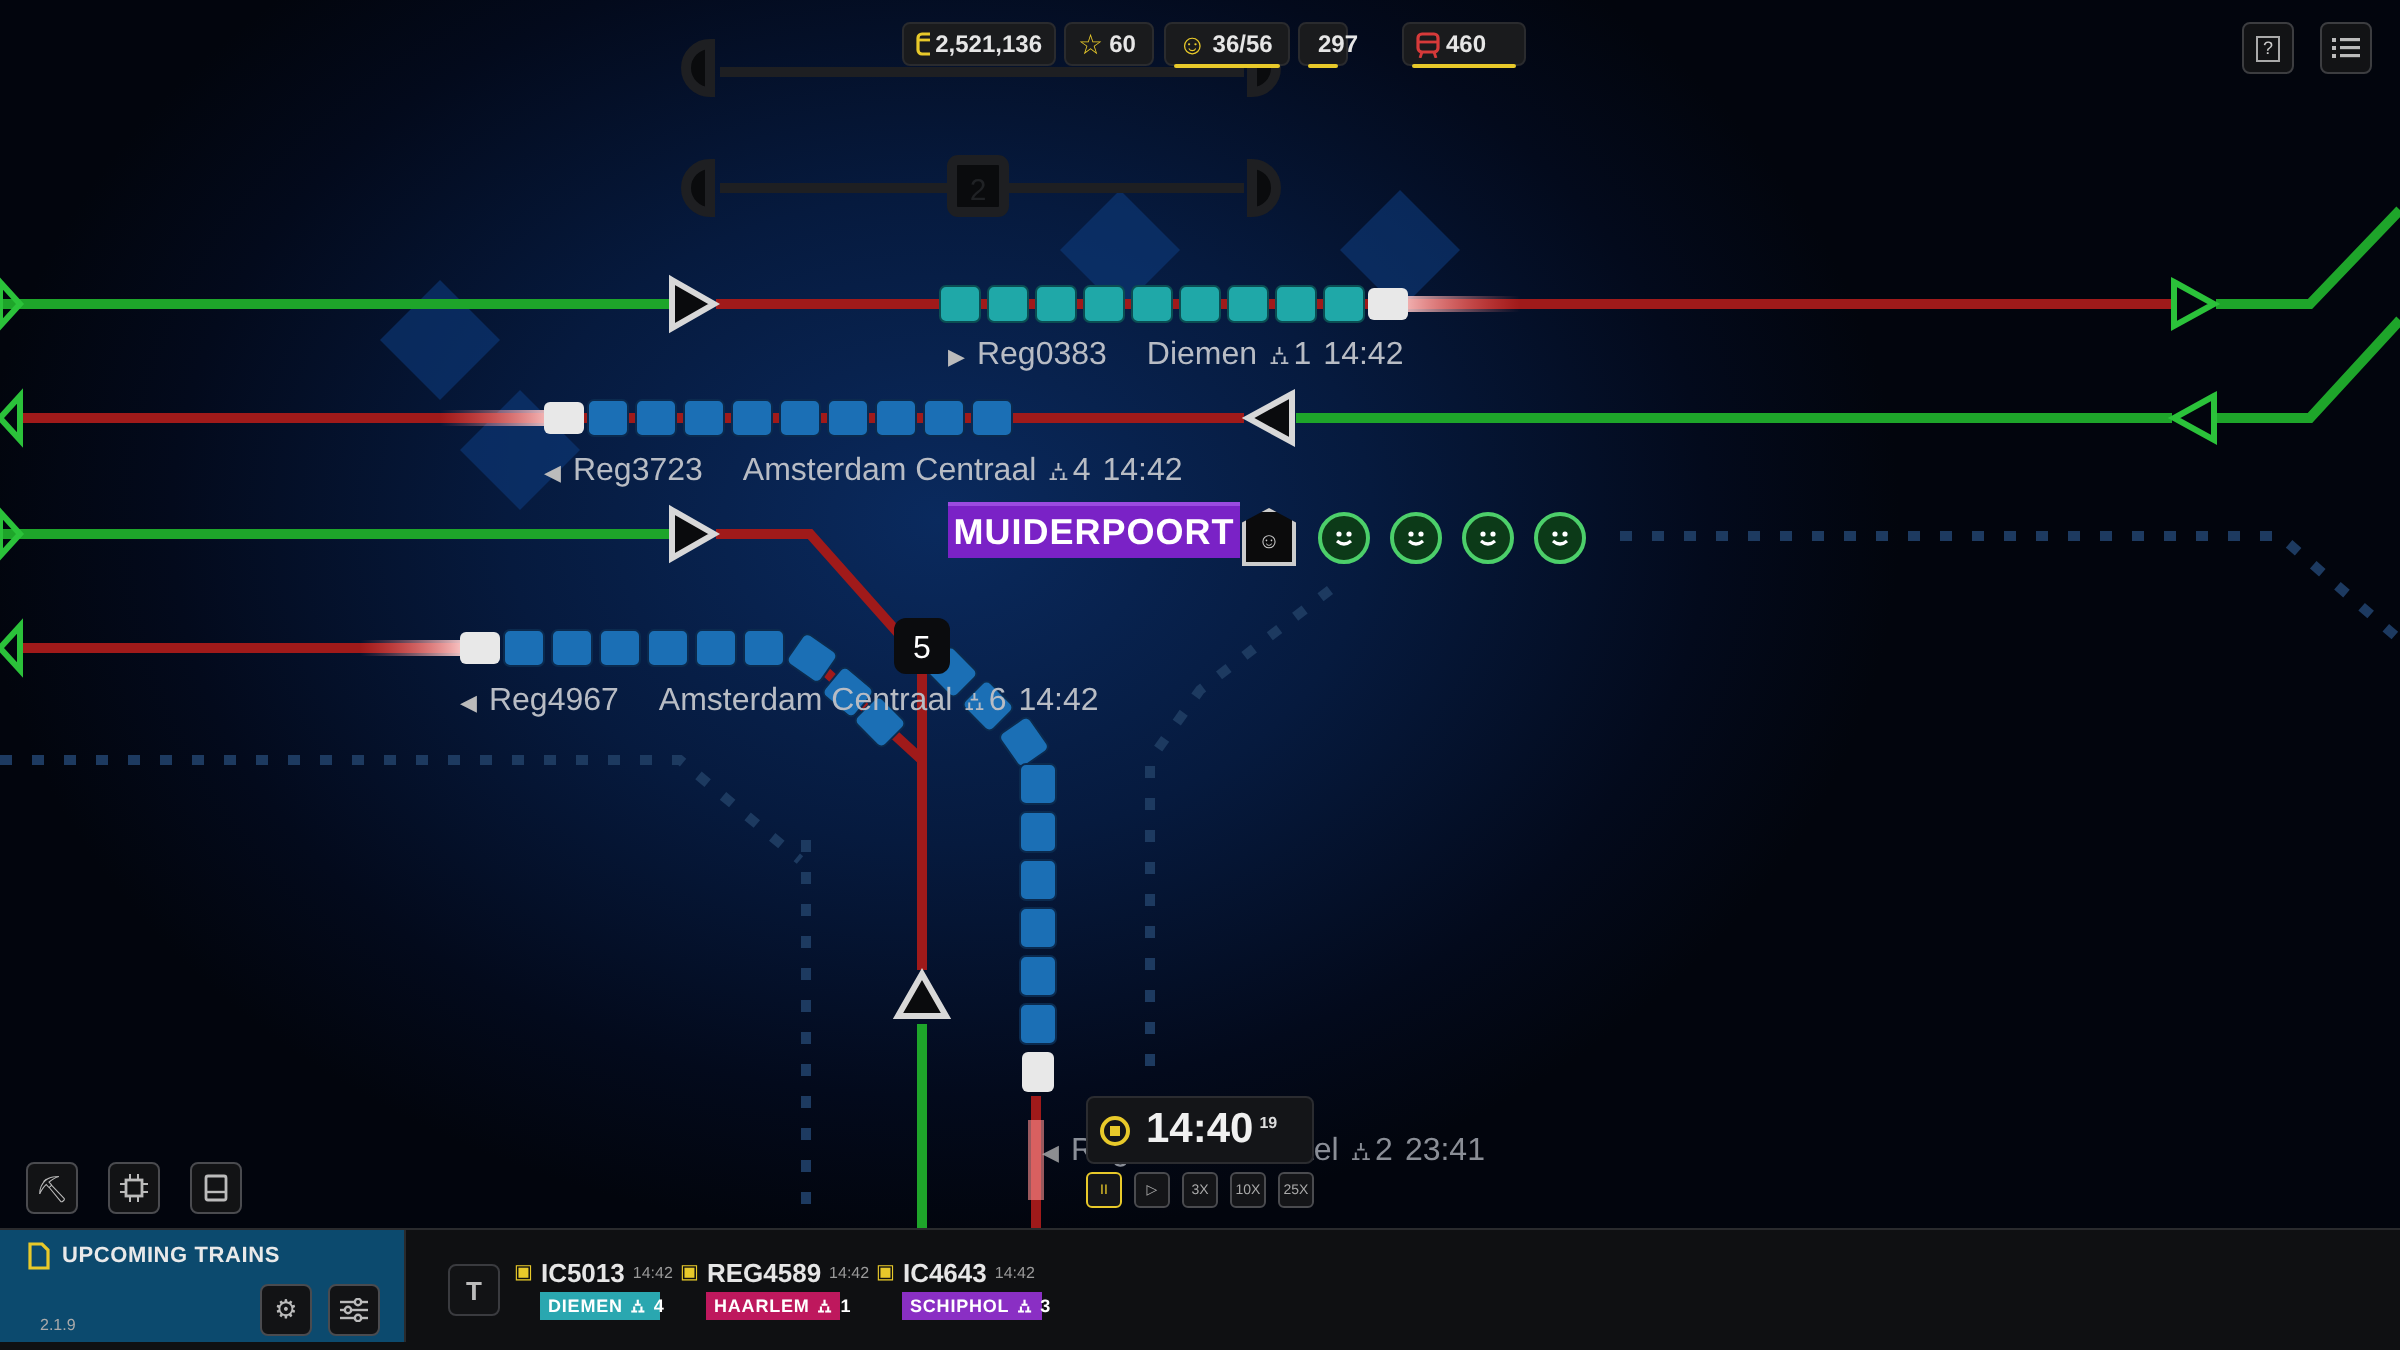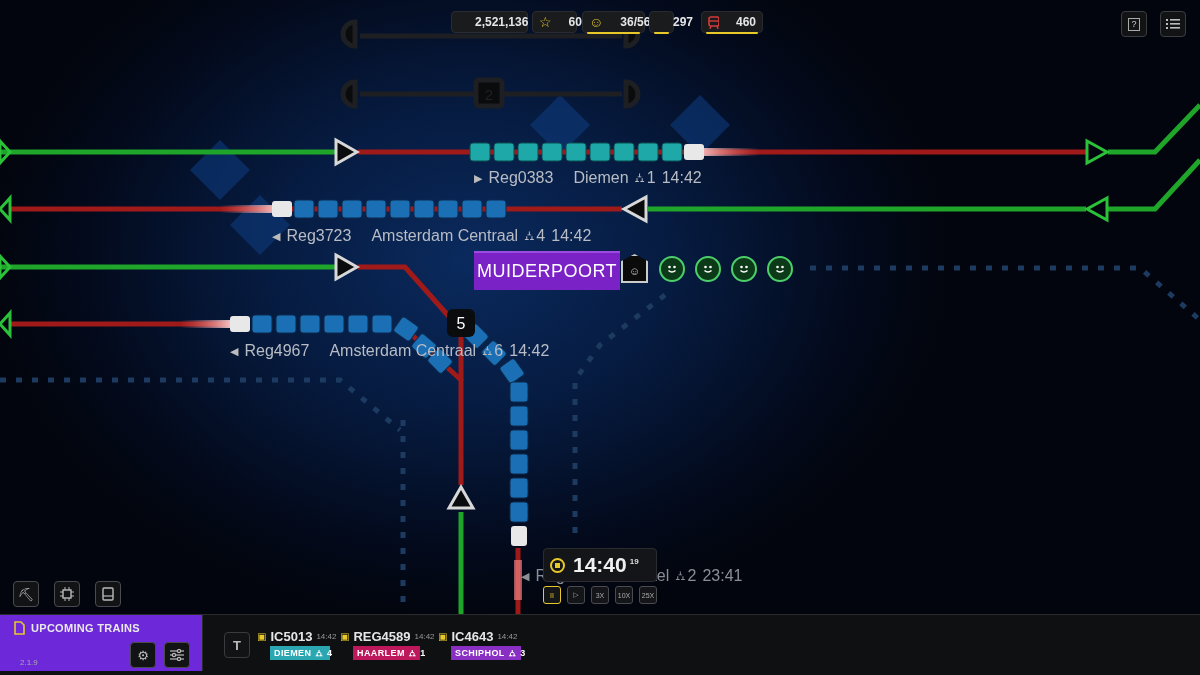--- a/index.html
+++ b/index.html
@@ -1,27 +1,27 @@
 <!DOCTYPE html>
 <html><head>
 <meta charset="utf-8">
 <style>
 *{box-sizing:border-box;margin:0;padding:0}
 body{width:1200px;height:675px;overflow:hidden;background:#02040a;font-family:"Liberation Sans","DejaVu Sans",sans-serif;color:#ddd;position:relative}
 #map{position:absolute;left:0;top:0;width:1200px;height:614px;
  background:radial-gradient(ellipse 480px 360px at 470px 260px,#0a2a5e 0%,#061a3e 45%,#030a1c 80%,#02050d 100%)}
 svg.layer{position:absolute;left:0;top:0}
-.hud{position:absolute;top:11px;height:22px;background:#1a1b1d;border:1px solid #2a2b2e;border-radius:4px;display:flex;align-items:center;padding:0 6px;gap:17px;font-weight:bold;font-size:12px;color:#e6e6e6}
+.hud{position:absolute;top:11px;height:22px;background:#1a1b1d;border:1px solid #2a2b2e;border-radius:4px;display:flex;align-items:center;padding:0 6px;gap:3px;font-weight:bold;font-size:12px;color:#e6e6e6}
 .hud .u{position:absolute;left:4px;right:4px;bottom:-2px;height:2px;border-radius:1px}
 .sqbtn{position:absolute;width:26px;height:26px;border:1px solid #3c3d40;border-radius:4px;background:#121315;display:flex;align-items:center;justify-content:center}
 .lbl{position:absolute;font-size:16px;color:#b8bcc4;white-space:nowrap;display:flex;align-items:center;gap:6px}
-.station{position:absolute;left:474px;top:251px;width:146px;height:39px;background:#7a22c6;color:#fff;font-weight:normal;font-size:18px;display:flex;align-items:center;justify-content:center;letter-spacing:.5px;border-top:2px solid #9b4be0}
+.station{position:absolute;left:474px;top:251px;width:146px;height:28px;background:#7a22c6;color:#fff;font-weight:bold;font-size:18px;display:flex;align-items:center;justify-content:center;letter-spacing:.5px;border-top:2px solid #9b4be0}
 .smile{position:absolute;top:256px;width:26px;height:26px;border-radius:50%;background:#0c3a18;border:2px solid #4ccf6a;display:flex;align-items:center;justify-content:center}
 #bottombar{position:absolute;left:0;top:614px;width:1200px;height:61px;background:#0f1012;border-top:1px solid #2a2b2d}
-#leftpanel{position:absolute;left:0;top:0;width:203px;height:56px;background:#6d28d9;border-right:1px solid #2a2b2d}
+#leftpanel{position:absolute;left:0;top:0;width:203px;height:56px;background:#0c4a6e;border-right:1px solid #2a2b2d}
 .ut{font-size:11px;font-weight:bold;color:#e9e9e9;position:absolute;left:31px;top:7px;letter-spacing:.3px}
 .ver{position:absolute;left:20px;bottom:4px;font-size:8px;color:#aaa}
 .utrain{position:absolute;top:14px;display:flex;flex-direction:column;gap:2px}
 .utrain .top{display:flex;align-items:center;gap:4px}
 .utrain .id{font-weight:bold;font-size:13px;color:#e6e6e6}
 .utrain .tm{font-size:8px;color:#9a9a9a}
 .utrain .dest{height:14px;font-size:9px;font-weight:bold;color:#fff;display:flex;align-items:center;gap:4px;padding:0 4px;letter-spacing:.4px;margin-left:13px}
 .clock{position:absolute;left:543px;top:548px;width:114px;height:34px;background:#141518;border:1px solid #2b2c30;border-radius:4px;display:flex;align-items:center;gap:8px;padding-left:6px}
 .spd{position:absolute;top:586px;width:18px;height:18px;border:1px solid #4a4b4f;border-radius:3px;background:#141518;font-size:7px;color:#aaa;display:flex;align-items:center;justify-content:center}
 </style>

